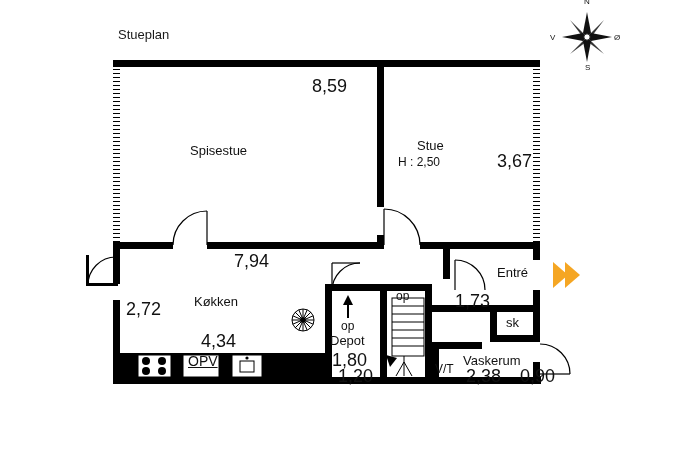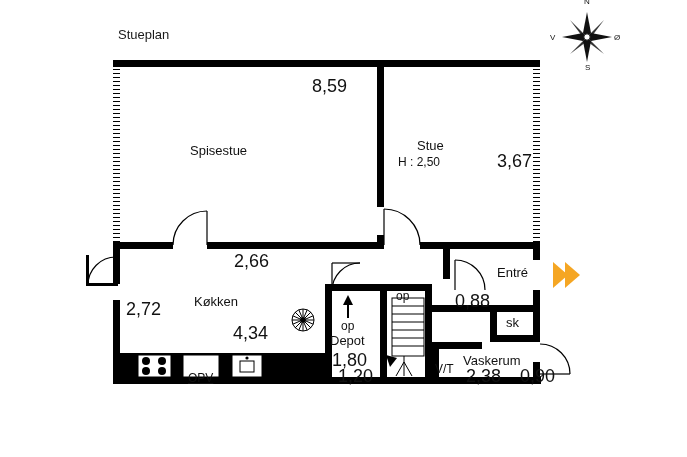--- a/index.html
+++ b/index.html
@@ -216,41 +216,41 @@
 
   <div class="lbl dim" style="left:312px; top:77px;">8,59</div>
 
   <div class="lbl room" style="left:190px; top:144px;text-align:center;">Spisestue</div>
 
   <div class="lbl room" style="left:417px; top:139px;">Stue</div>
   <div class="lbl small" style="left:398px; top:156px;">H : 2,50</div>
 
   <div class="lbl dim" style="left:497px; top:152px;">3,67</div>
 
-  <div class="lbl dim" style="left:234px; top:252px;">2,66</div>
+  <div class="lbl dim" style="left:234px; top:252px;">7,94</div>
 
   <div class="lbl dim" style="left:126px; top:300px;">2,72</div>
 
   <div class="lbl room" style="left:194px; top:295px;">Køkken</div>
-  <div class="lbl dim" style="left:201px; top:324px;margin-left:32px;">4,34</div>
+  <div class="lbl dim" style="left:201px; top:332px;">4,34</div>
 
   <div class="lbl small" style="left:341px; top:320px;">op</div>
   <div class="lbl room" style="left:330px; top:334px;">Depot</div>
   <div class="lbl dim" style="left:332px; top:351px;">1,80</div>
   <div class="lbl dim" style="left:338px; top:367px;">1,20</div>
 
   <div class="lbl small" style="left:396px; top:290px;">op</div>
 
   <div class="lbl room" style="left:497px; top:266px;">Entré</div>
-  <div class="lbl dim" style="left:455px; top:292px;">0,88</div>
+  <div class="lbl dim" style="left:455px; top:292px;">1,73</div>
 
   <div class="lbl room" style="left:506px; top:316px;">sk</div>
   <div class="lbl dim" style="left:506px; top:367px;margin-left:14px;">0,90</div>
 
   <div class="lbl room" style="left:463px; top:354px;">Vaskerum</div>
   <div class="lbl dim" style="left:466px; top:367px;">2,38</div>
 
   <div class="lbl small" style="left:435px; top:363px;">V/T</div>
 
-  <div class="lbl" style="left:188px; top:372px; font-size:12px;text-decoration:underline;">OPV</div>
+  <div class="lbl" style="left:188px; top:354px; font-size:14px;text-decoration:underline;">OPV</div>
 
 
 </div>
 
 </body></html>

